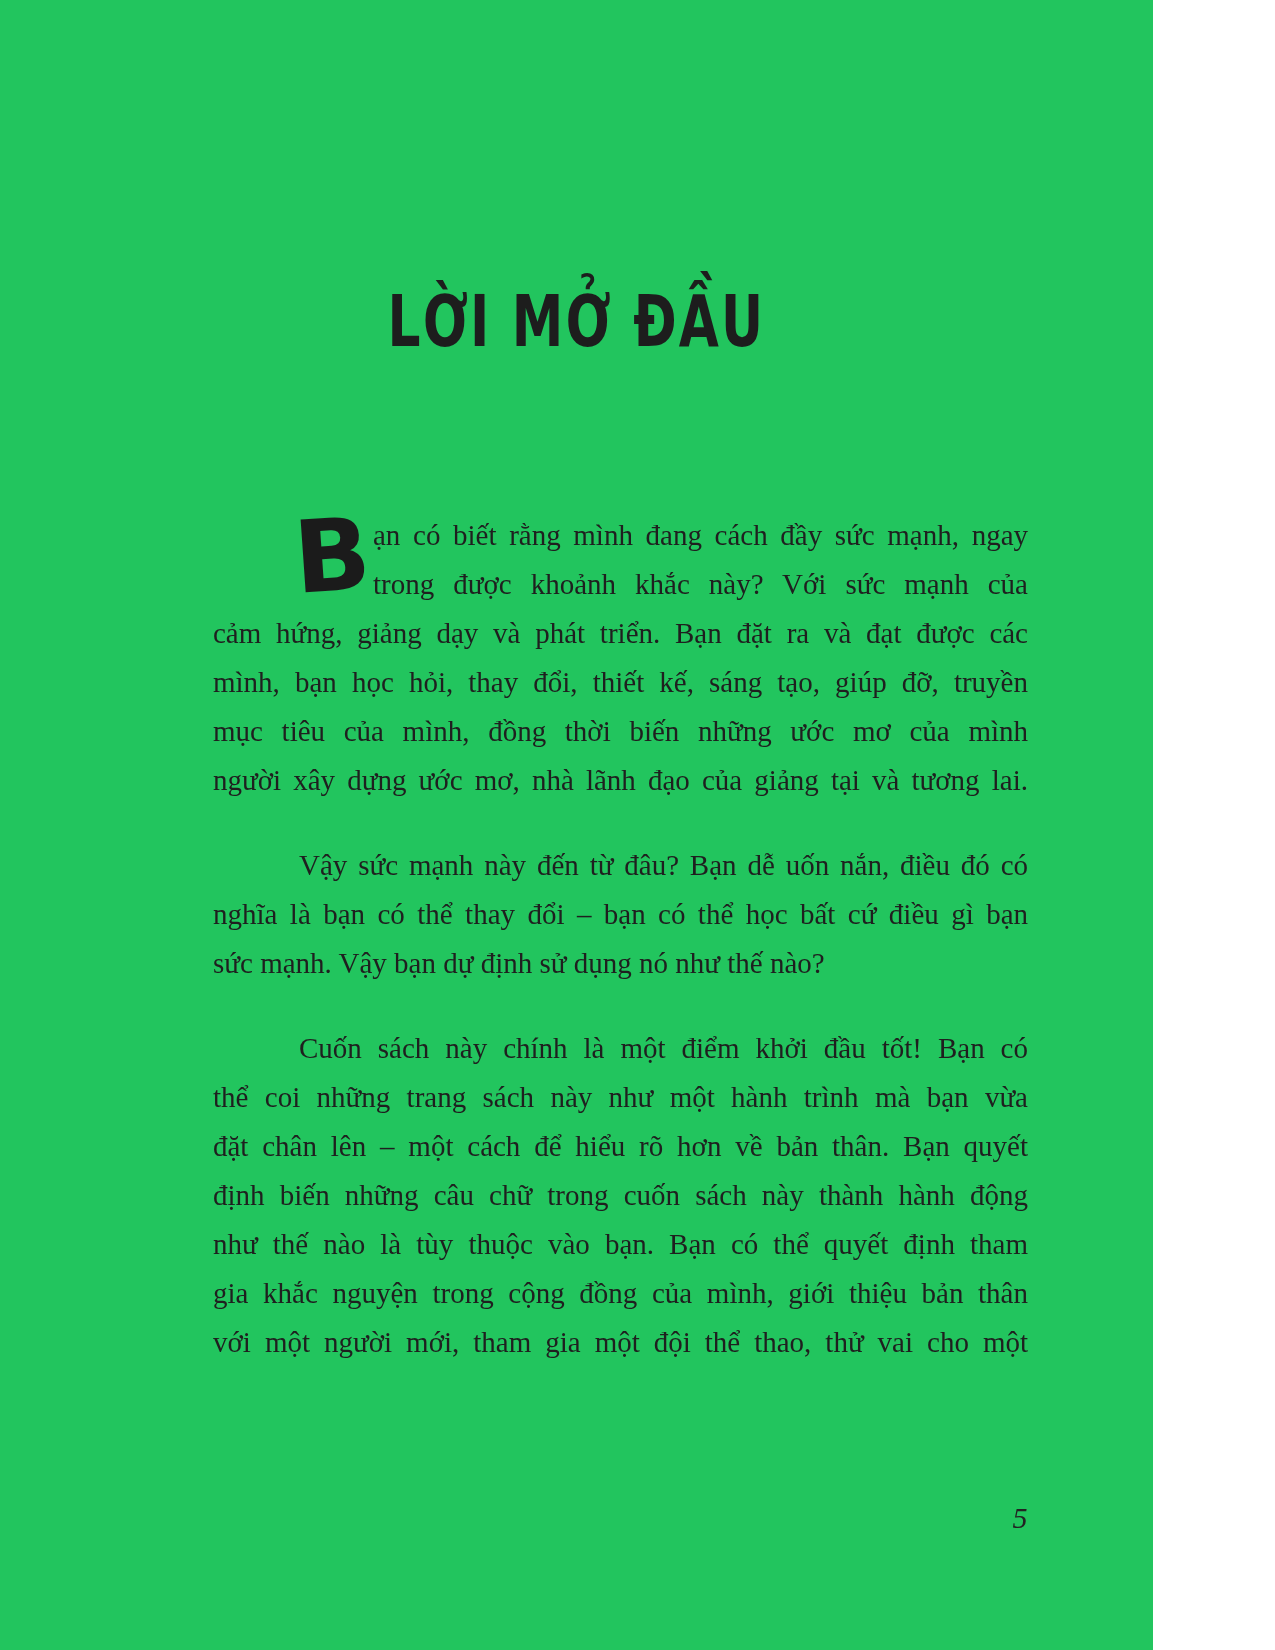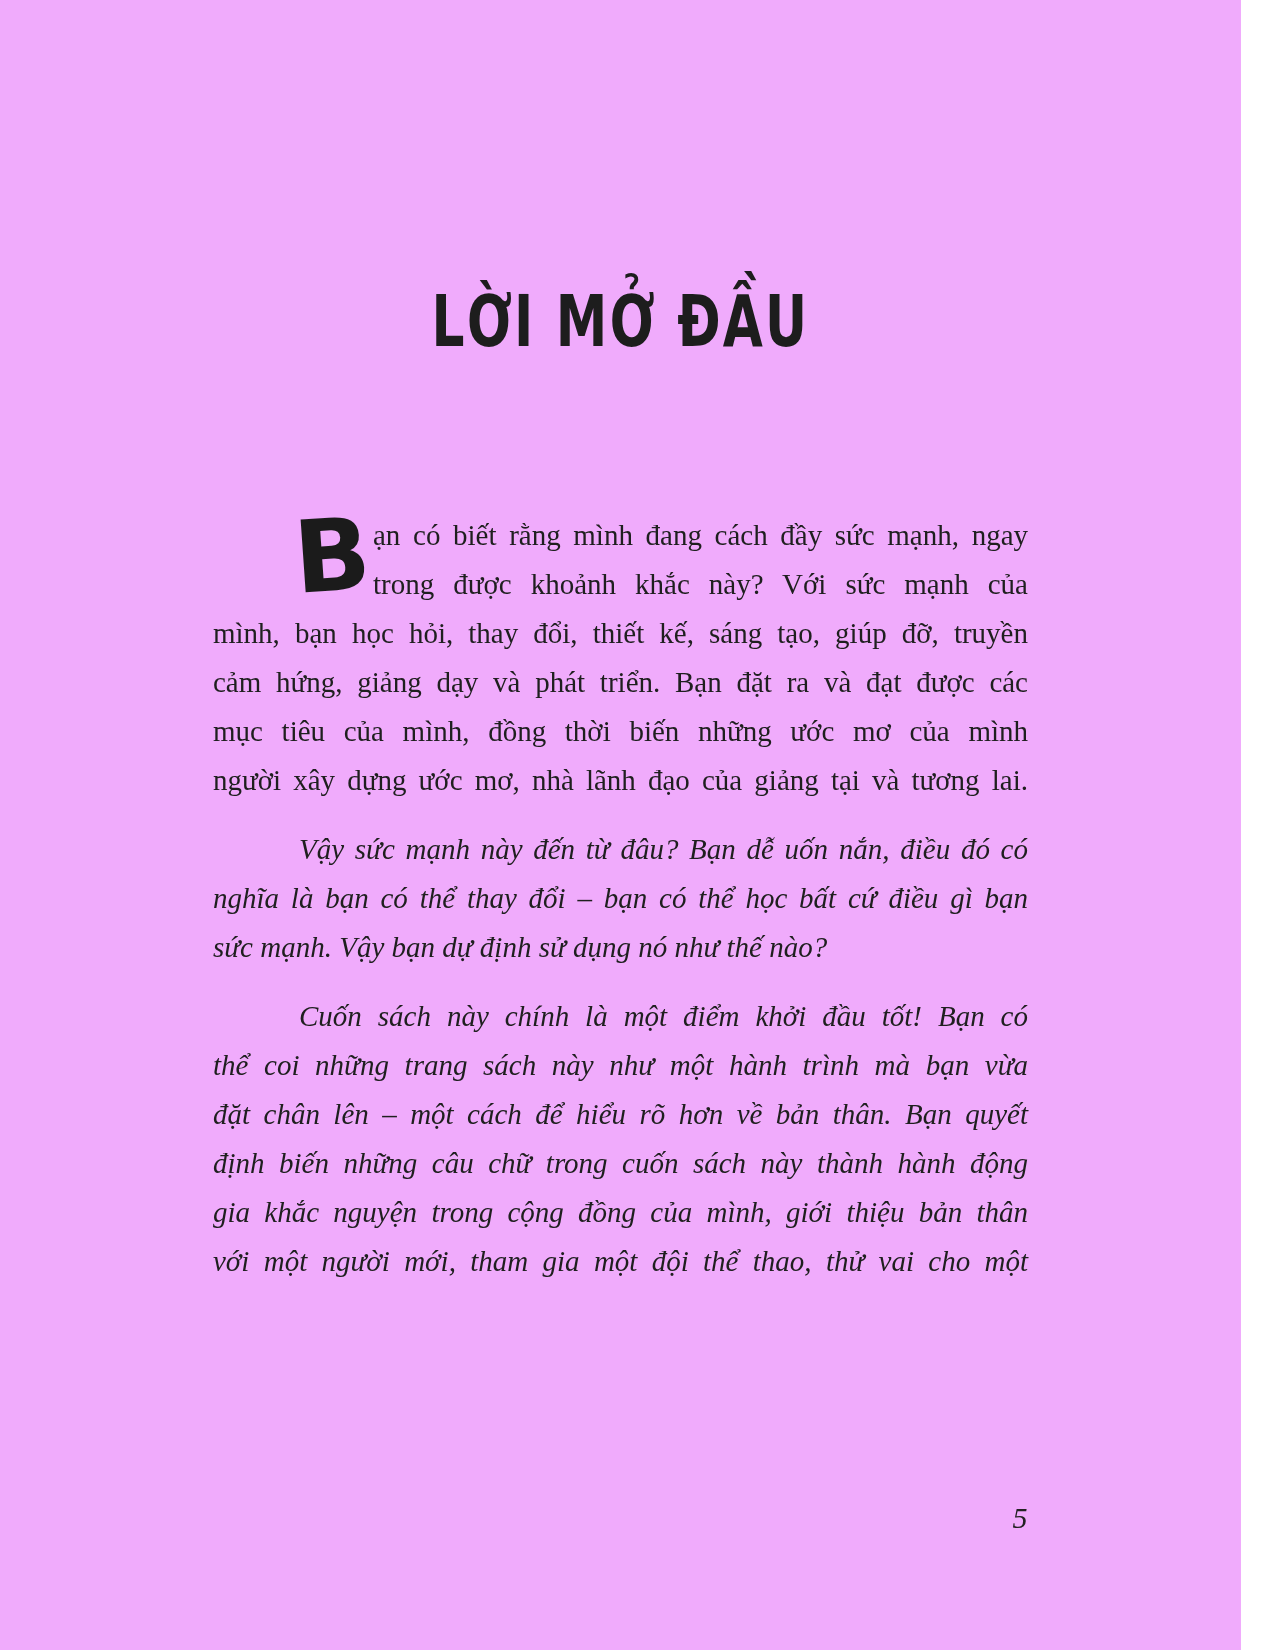--- a/index.html
+++ b/index.html
@@ -2,23 +2,23 @@
 <html><head>
 <meta charset="utf-8">
 <style>
   html, body {
     margin: 0;
     padding: 0;
     background: #ffffff;
   }
   .page {
     position: relative;
-    width: 1241px;
+    width: 1153px;
     height: 1650px;
-    background: #f0abfc;
+    background: #22c55e;
     overflow: hidden;
     font-family: "Liberation Serif", "DejaVu Serif", serif;
     color: #1e1e1e;
   }
   .chapter-title {
     position: absolute;
     top: 282px;
     left: 0;
     width: 100%;
     text-align: center;
@@ -41,22 +41,21 @@
     top: 511px;
     width: 815px;
     font-size: 29px;
     line-height: 49px;
     color: #1f1f1f;
   }
   .para {
     margin: 0;
   }
   .para + .para {
-    margin-top: 20px;
-    font-style: italic;
+    margin-top: 36px;
   }
   .line {
     text-align: justify;
     text-align-last: justify;
     white-space: normal;
   }
   .line.ragged {
     text-align-last: left;
   }
   .line.indent {
@@ -96,35 +95,36 @@
 
   <div class="chapter-title">
     <span class="chapter-title-inner">LỜI MỞ ĐẦU</span>
   </div>
 
   <div class="body-text">
       <div class="para">
         <span class="dropcap">B</span>
         <div class="line">ạn có biết rằng mình đang cách đầy sức mạnh, ngay</div>
         <div class="line">trong được khoảnh khắc này? Với sức mạnh của</div>
+        <div class="line">cảm hứng, giảng dạy và phát triển. Bạn đặt ra và đạt được các</div>
         <div class="line">mình, bạn học hỏi, thay đổi, thiết kế, sáng tạo, giúp đỡ, truyền</div>
-        <div class="line">cảm hứng, giảng dạy và phát triển. Bạn đặt ra và đạt được các</div>
         <div class="line">mục tiêu của mình, đồng thời biến những ước mơ của mình</div>
         <div class="line">người xây dựng ước mơ, nhà lãnh đạo của giảng tại và tương lai.</div>
       </div>
       <div class="para">
         <div class="line indent">Vậy sức mạnh này đến từ đâu? Bạn dễ uốn nắn, điều đó có</div>
         <div class="line">nghĩa là bạn có thể thay đổi – bạn có thể học bất cứ điều gì bạn</div>
         <div class="line ragged">sức mạnh. Vậy bạn dự định sử dụng nó như thế nào?</div>
       </div>
       <div class="para">
         <div class="line indent">Cuốn sách này chính là một điểm khởi đầu tốt! Bạn có</div>
         <div class="line">thể coi những trang sách này như một hành trình mà bạn vừa</div>
         <div class="line">đặt chân lên – một cách để hiểu rõ hơn về bản thân. Bạn quyết</div>
         <div class="line">định biến những câu chữ trong cuốn sách này thành hành động</div>
+        <div class="line">như thế nào là tùy thuộc vào bạn. Bạn có thể quyết định tham</div>
         <div class="line">gia khắc nguyện trong cộng đồng của mình, giới thiệu bản thân</div>
         <div class="line">với một người mới, tham gia một đội thể thao, thử vai cho một</div>
       </div>
     </div>
 
   <div class="page-number">5</div>
 
 </div>
 
 </body></html>

